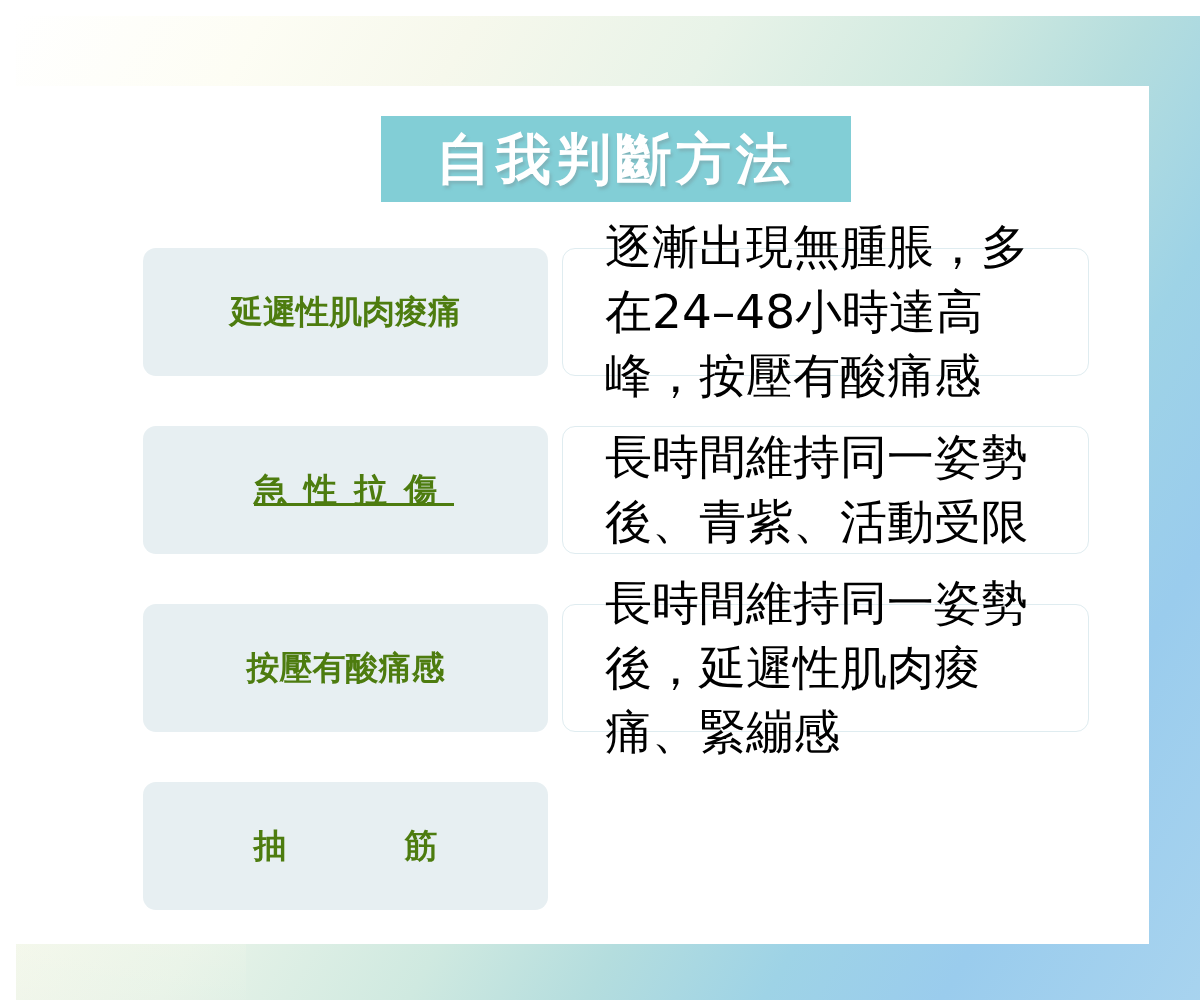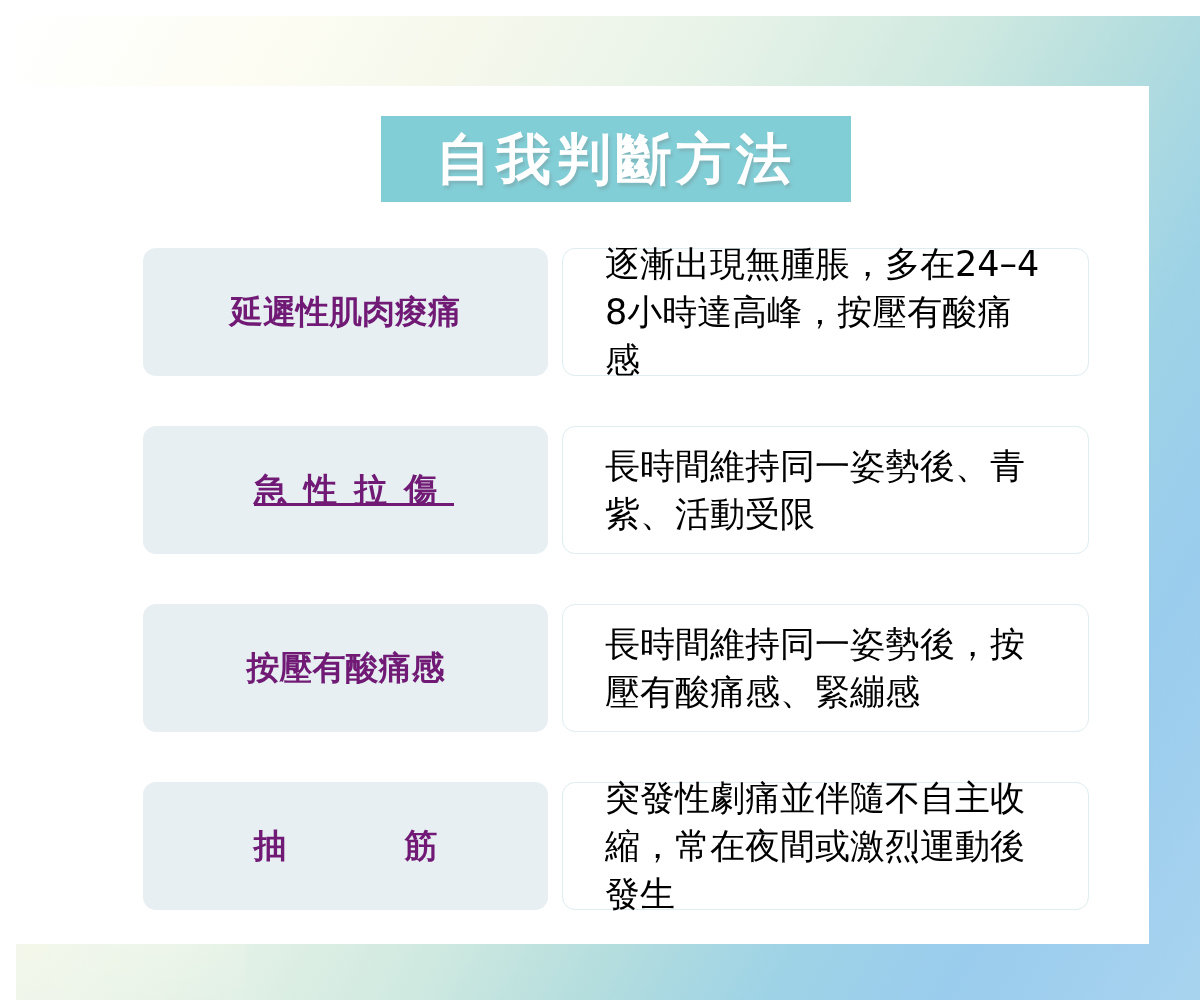--- a/index.html
+++ b/index.html
@@ -100,40 +100,40 @@
     background:#e7eff2;
     border-radius:13px;
     display:flex;
     align-items:center;
     justify-content:center;
     padding:0 22px;
   }
   .cell-label-text {
     font-size:33px;
     font-weight:700;
-    color:#701a75;
+    color:#4d7c0f;
     line-height:1.2;
     text-align:center;
     white-space:nowrap;
   }
   .cell-label-text.sp-4 { letter-spacing:17px; text-indent:17px;text-decoration:underline; }
   .cell-label-text.sp-2 { letter-spacing:118px; text-indent:118px; }
 
   .cell-desc {
     flex:1 1 auto;
     margin-left:14px;
     background:#ffffff;
     border:1.5px solid #dfecf0;
     border-radius:13px;
     display:flex;
     align-items:center;
     padding:0 26px;
   }
   .cell-desc-text {
-    font-size:35px;
+    font-size:47px;
     font-weight:400;
     color:#000000;
     line-height:1.38;
     letter-spacing:0px;
     word-break:break-all;
   }
 </style>
 </head>
 <body>
 
@@ -164,27 +164,24 @@
       <div class="cell-desc">
         <span class="cell-desc-text">長時間維持同一姿勢後、青紫、活動受限</span>
       </div>
     </div>
 
     <div class="table-row">
       <div class="cell-label">
         <span class="cell-label-text">按壓有酸痛感</span>
       </div>
       <div class="cell-desc">
-        <span class="cell-desc-text">長時間維持同一姿勢後，按壓有酸痛感、緊繃感</span>
+        <span class="cell-desc-text">長時間維持同一姿勢後，延遲性肌肉痠痛、緊繃感</span>
       </div>
     </div>
 
     <div class="table-row">
       <div class="cell-label">
         <span class="cell-label-text sp-2">抽筋</span>
       </div>
-      <div class="cell-desc">
-        <span class="cell-desc-text">突發性劇痛並伴隨不自主收縮，常在夜間或激烈運動後發生</span>
-      </div>
     </div>
 
   </div>
 </div>
 
 </body></html>

